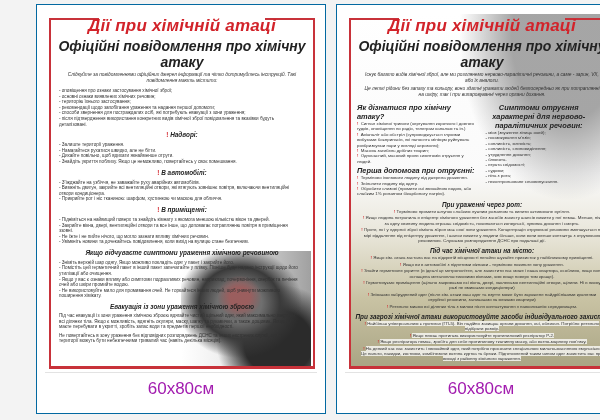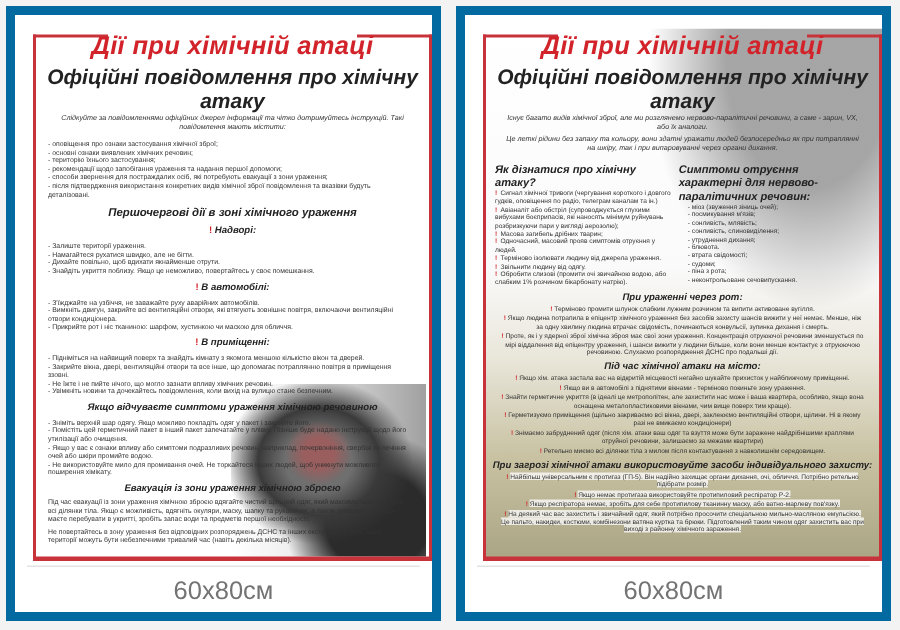--- a/index.html
+++ b/index.html
@@ -1,21 +1,21 @@
 <!DOCTYPE html>
 <html><head>
 <meta charset="utf-8">
 <style>
   * { box-sizing: border-box; margin: 0; padding: 0; }
   html, body { width: 600px; height: 420px; background: #f3f3f3; overflow: hidden; }
   body { font-family: "Liberation Sans", sans-serif; color: #222; position: relative; }
 
   .card {
     position: absolute; top: 4px; width: 290px; height: 410px;
-    background: #ffffff; border: 6px solid #0369a1;
+    background: #ffffff; border: 1px solid #0369a1; margin-left: 32px;
   }
   .card.left { left: 4px; }
   .card.right { left: 304px; }
 
   .poster {
     position: absolute; left: 12px; top: 9px; width: 266px; height: 355px;
     overflow: hidden; background: #fff;
   }
   .frame-l, .frame-r, .frame-b {
     position: absolute; background: #c8323a;
@@ -65,30 +65,30 @@
       radial-gradient(ellipse at 82% 6%, rgba(150,150,150,0.85) 0 18%, transparent 35%),
       linear-gradient(180deg, #ffffff 0%, #fafafa 45%, #e9e6da 62%, #c9c3a4 80%, #a9a483 100%);
     z-index: 0;
   }
   .right-content { position: relative; z-index: 1; }
   .cols { display: flex; padding: 0 17px 0 8px; gap: 4px; margin-top: 3px; }
   .col { flex: 1; }
   .col-h {
     font-style: italic; font-weight: bold; font-size: 7.4px; color: #222; margin-top: 2px; text-align: left;
   }
-  .col-h.center { }
+  .col-h.center { text-align: center; }
   .r-list { list-style: none; font-size: 4.4px; line-height: 5.4px; color: #333; }
   .r-list li .bang { margin-right: 1px; }
   .c-list { list-style: none; font-size: 4.4px; line-height: 5.4px; color: #333; padding-left: 6px; }
   .r-para { font-size: 4.4px; line-height: 5.4px; color: #333; padding: 1px 12px 0; text-align: center; }
   .hl { background: rgba(255,255,255,0.75); }
 
   .size-label {
     position: absolute; left: 0; right: 0; top: 374px; text-align: center;
-    font-size: 17px; color: #737373;
+    font-size: 17px; color: #a21caf;
   }
   .card-shadow { position:absolute; left:8px; right:8px; top:367px; height:1px; background:#e3e3e3; }
 </style>
 </head>
 <body>
 
 <div class="card left">
   <div class="poster">
     <div class="photo-left"></div>
     <div class="frame-top-l"></div>
@@ -103,21 +103,20 @@
       <div class="p-intro">Слідкуйте за повідомленнями офіційних джерел інформації та чітко дотримуйтесь інструкцій. Такі повідомлення мають містити:</div>
       <ul class="p-list">
         <li>- оповіщення про ознаки застосування хімічної зброї;</li>
         <li>- основні ознаки виявлених хімічних речовин;</li>
         <li>- територію їхнього застосування;</li>
         <li>- рекомендації щодо запобігання ураження та надання першої допомоги;</li>
         <li>- способи звернення для постраждалих осіб, які потребують евакуації з зони ураження;</li>
         <li>- після підтвердження використання конкретних видів хімічної зброї повідомлення та вказівки будуть деталізовані.</li>
       </ul>
 
-      <div class="p-h2">Першочергові дії в зоні хімічного ураження</div>
 
       <div class="p-h3">
         <span class="mark">!</span>
         <span>Надворі:</span>
       </div>
       <ul class="p-list">
         <li>- Залиште території ураження.</li>
         <li>- Намагайтеся рухатися швидко, але не бігти.</li>
         <li>- Дихайте повільно, щоб вдихати якнайменше отрути.</li>
         <li>- Знайдіть укриття поблизу. Якщо це неможливо, повертайтесь у своє помешкання.</li>
@@ -178,20 +177,21 @@
 
       <div class="cols">
         <div class="col">
           <div class="col-h">Як дізнатися про хімічну атаку?</div>
           <ul class="r-list">
             <li><span class="bang">! </span><span>Сигнал хімічної тривоги (чергування короткого і довгого гудків, оповіщення по радіо, телеграм каналам та ін.)</span></li>
             <li><span class="bang">! </span><span>Авіаналіт або обстріл (супроводжується глухими вибухами боєприпасів, які наносять мінімум руйнувань розбризкуючи пари у вигляді аерозолю);</span></li>
             <li><span class="bang">! </span><span>Масова загибель дрібних тварин;</span></li>
             <li><span class="bang">! </span><span>Одночасний, масовий прояв симптомів отруєння у людей.</span></li>
           </ul>
+          <div class="col-h">Перша допомога при отруєнні:</div>
           <ul class="r-list">
             <li><span class="bang">! </span><span>Терміново ізолювати людину від джерела ураження.</span></li>
             <li><span class="bang">! </span><span>Звільнити людину від одягу.</span></li>
             <li><span class="bang">! </span><span>Обробити слизові (промити очі звичайною водою, або слабким 1% розчином бікарбонату натрію).</span></li>
           </ul>
         </div>
         <div class="col">
           <div class="col-h center">Симптоми отруєння характерні для нервово-паралітичних речовин:</div>
           <ul class="c-list">
             <li>- міоз (звуження зіниць очей);</li>

